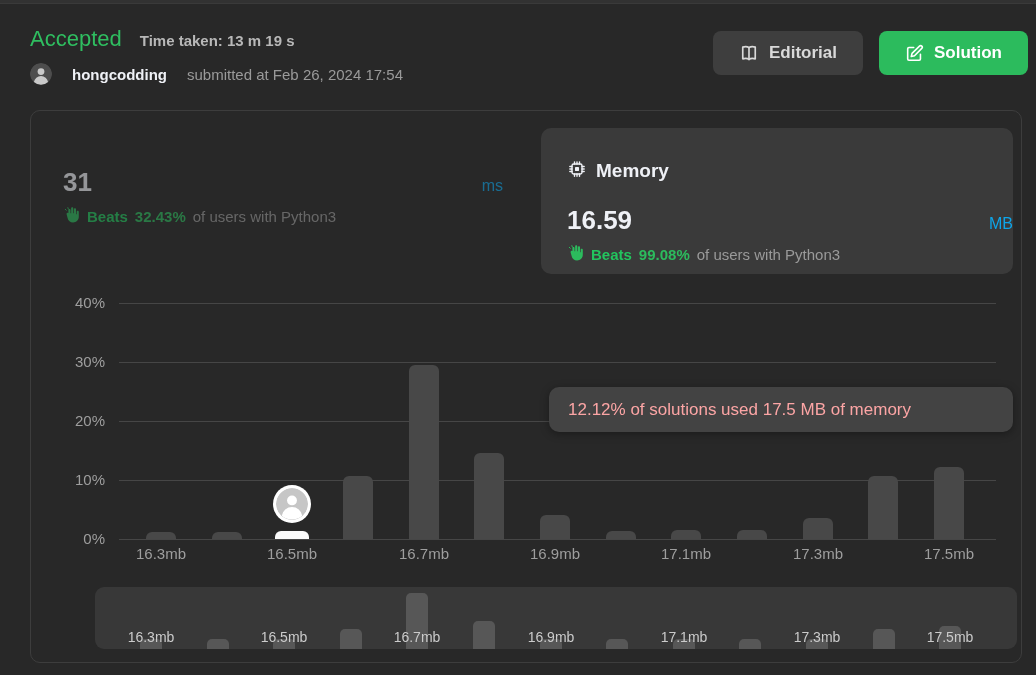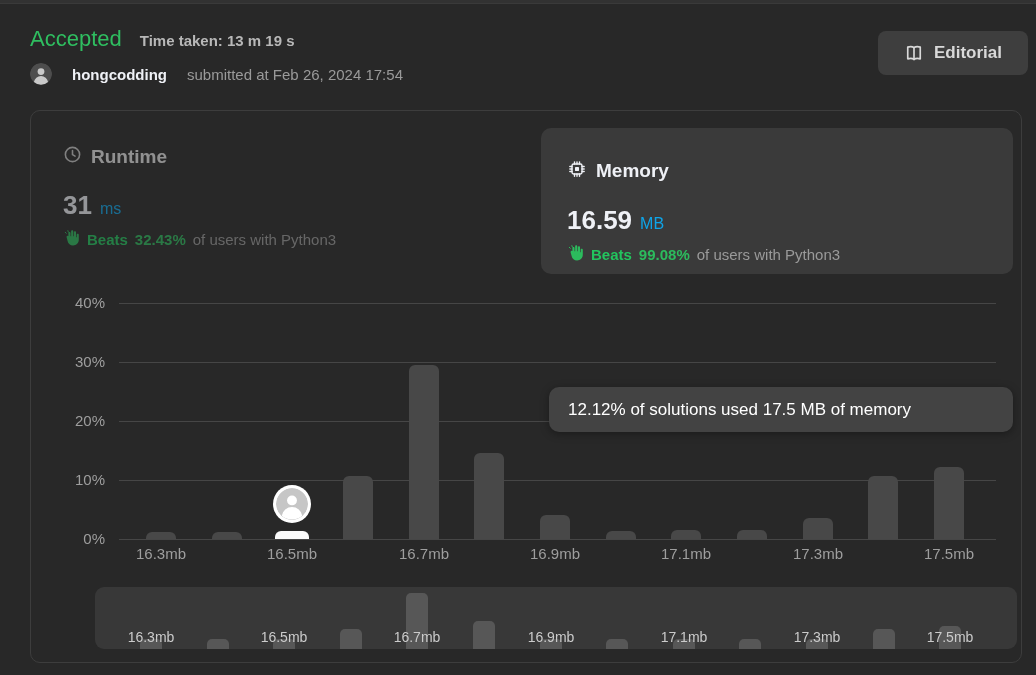--- a/index.html
+++ b/index.html
@@ -31,42 +31,42 @@
          border:1px solid #3d3d3d;border-radius:10px;box-sizing:border-box;overflow:hidden;}
 
   
   .runtime-block{position:absolute;left:32px;top:34px;width:440px;opacity:.55;cursor:pointer;}
   .memory-card{position:absolute;left:510px;top:17px;width:472px;height:146px;
                background:#3a3a3a;border-radius:10px;cursor:pointer;}
   .card-inner{padding:31px 0 0 26px;}
   .card-title-row{display:flex;align-items:center;gap:9px;}
   .card-title{font-size:19px;font-weight:600;color:#eff1f6;}
   .runtime-block .card-title{color:#e8e8e8;}
-  .card-value-row{margin-top:22px;display:flex;align-items:baseline;gap:8px;}
+  .card-value-row{margin-top:22px;display:flex;align-items:baseline;gap:8px;justify-content:space-between;}
   .card-value{font-size:26px;font-weight:bold;color:#eff1f6;}
   .card-unit{font-size:16px;color:#0ea5e9;}
   .beats-row{margin-top:8px;display:flex;align-items:center;gap:7px;font-size:15px;}
   .beats-word{color:#22c55e;font-weight:600;}
   .beats-pct{color:#2cbb5d;font-weight:bold;}
   .beats-suffix{color:#9a9a9a;}
 
   
   .gridline{position:absolute;left:88px;width:877px;height:1px;background:#464646;}
   .ytick{position:absolute;left:0;width:74px;text-align:right;font-size:15px;color:#9e9e9e;}
   .bar{position:absolute;background:#484848;border-radius:6px 6px 0 0;cursor:pointer;}
   .bar.user{background:#fafafa;}
   .xtick{position:absolute;width:70px;text-align:center;font-size:15px;color:#9e9e9e;top:434px;}
 
   .marker{position:absolute;width:38px;height:38px;border-radius:50%;background:#ffffff;
           display:flex;align-items:center;justify-content:center;}
   .marker-inner{width:32px;height:32px;border-radius:50%;overflow:hidden;}
 
   .tooltip{position:absolute;left:518px;top:276px;width:464px;height:45px;background:#434343;
            border-radius:10px;display:flex;align-items:center;padding-left:19px;box-sizing:border-box;
-           font-size:17px;color:#ffffff;box-shadow:0 2px 8px rgba(0,0,0,.35);z-index:5;}
+           font-size:17px;color:#fca5a5;box-shadow:0 2px 8px rgba(0,0,0,.35);z-index:5;}
 
   
   .mini{position:absolute;left:64px;top:476px;width:922px;height:62px;background:#383838;
         border-radius:9px;overflow:hidden;cursor:pointer;}
   .mini-bar{position:absolute;width:22px;background:#575757;border-radius:5px 5px 0 0;}
   .mini-xtick{position:absolute;width:70px;text-align:center;font-size:14px;color:#cbcbcb;top:42px;z-index:2;}
 </style>
 </head>
 <body>
 
@@ -91,34 +91,34 @@
 <div class="hdr-buttons">
   <button class="btn btn-editorial">
     <span>
       <svg width="20" height="20" viewBox="0 0 24 24" fill="none" stroke="#d9d9d9" stroke-width="2" stroke-linecap="round" stroke-linejoin="round">
         <path d="M12 5.6C10 4.1 7 4.1 4.5 4.9V19c2.5-.8 5.5-.8 7.5.7 2-1.5 5-1.5 7.5-.7V4.9C17 4.1 14 4.1 12 5.6z"></path>
         <path d="M12 5.6V19.7"></path>
       </svg>
     </span>
     <span>Editorial</span>
   </button>
+  <button class="btn btn-solution">
+    <span>
+      <svg width="19" height="19" viewBox="0 0 24 24" fill="none" stroke="#ffffff" stroke-width="2" stroke-linecap="round" stroke-linejoin="round">
+        <path d="M11 4.5H5A1.6 1.6 0 0 0 3.4 6.1V19A1.6 1.6 0 0 0 5 20.6h12.9a1.6 1.6 0 0 0 1.6-1.6v-6"></path>
+        <path d="M18.3 2.7a2 2 0 0 1 2.9 2.9L12 14.8l-4.1 1 1-4z"></path>
+      </svg>
+    </span>
+    <span>Solution</span>
+  </button>
 </div>
 
 <div class="panel">
 
   <div class="runtime-block">
-    <div class="card-title-row">
-      <span>
-        <svg width="19" height="19" viewBox="0 0 24 24" fill="none" stroke="#c9c9c9" stroke-width="2" stroke-linecap="round">
-          <circle cx="12" cy="12" r="9"></circle>
-            <path d="M12 7v5.2l3.2 1.9"></path>
-        </svg>
-      </span>
-      <span class="card-title">Runtime</span>
-    </div>
     <div class="card-value-row">
       <span class="card-value">31</span>
       <span class="card-unit">ms</span>
     </div>
     <div class="beats-row">
       <span>
         <svg width="17" height="17" viewBox="0 0 24 24" fill="#2cbb5d">
           <path d="M7.6 11.9V5.6c0-.85.66-1.5 1.5-1.5s1.5.65 1.5 1.5v4.7h.9V3.4c0-.85.66-1.5 1.5-1.5s1.5.65 1.5 1.5v6.9h.9V4.5c0-.85.66-1.5 1.5-1.5s1.5.65 1.5 1.5v7.3h.9V8.1c0-.85.66-1.5 1.5-1.5s1.5.65 1.5 1.5v7c0 4.5-3.5 8.1-8.1 8.1-4 0-6.8-2.3-7.6-5.9l-1.5-5.7c-.23-.85.28-1.7 1.1-1.9.82-.2 1.6.27 1.9 1.1z"></path>
           <path d="M3.2 4.6 4.6 6M6.9 2.3l.6 1.9" stroke="#2cbb5d" stroke-width="1.4" stroke-linecap="round" fill="none"></path>
         </svg>

